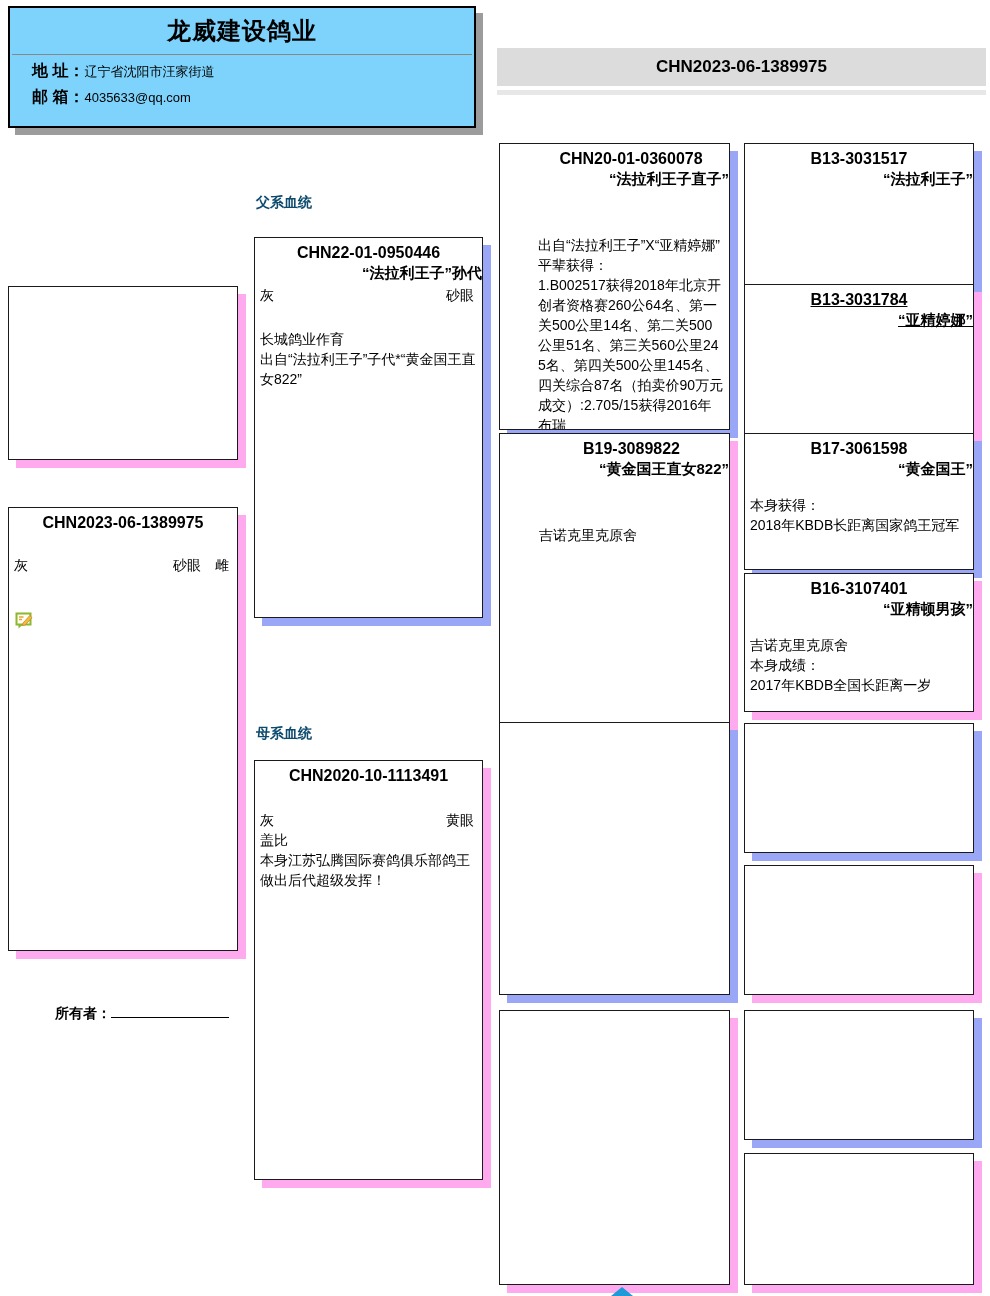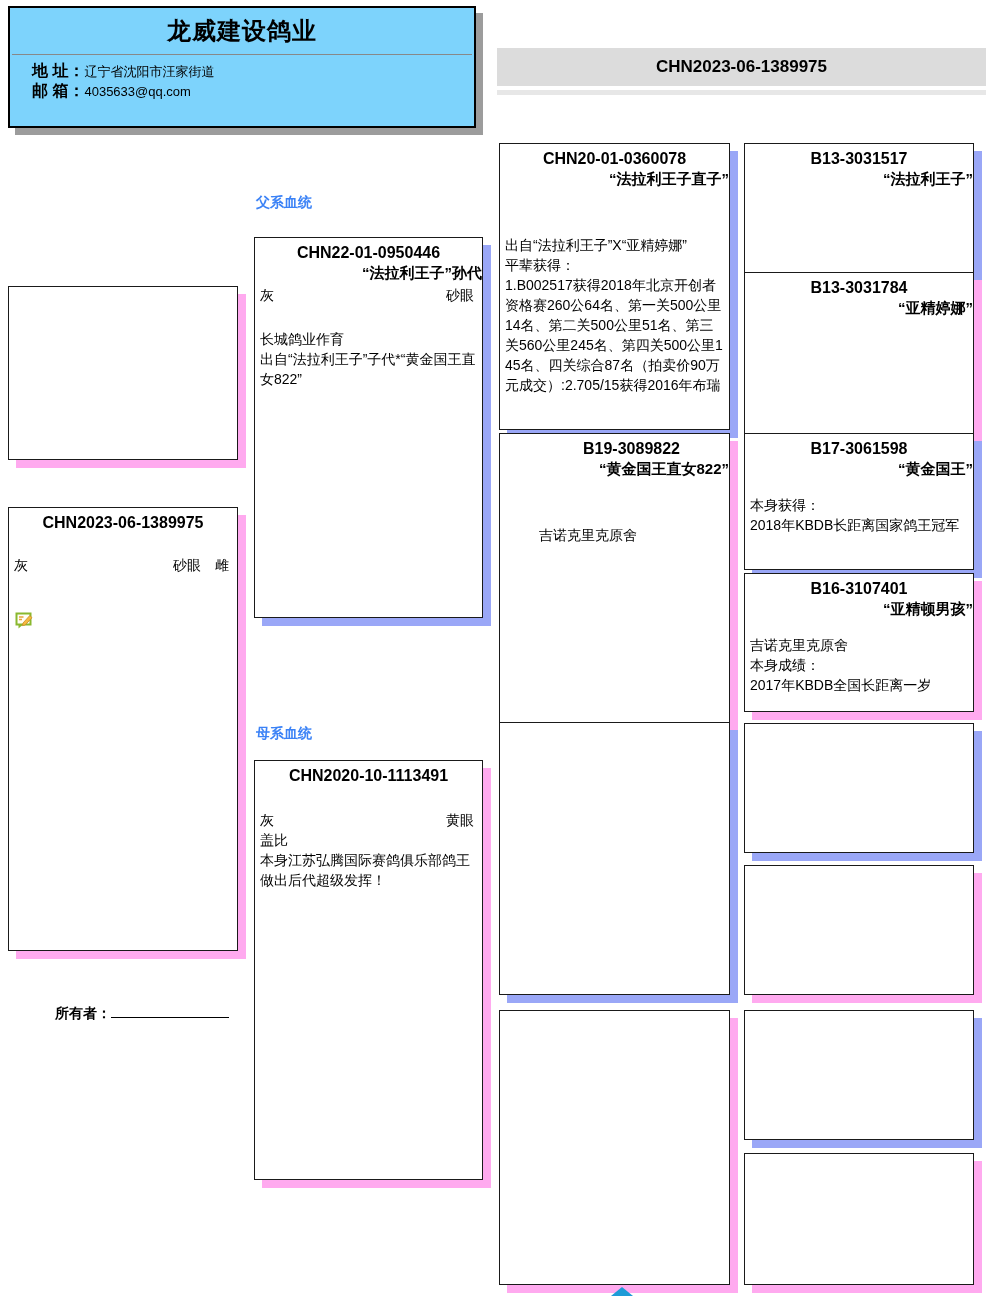--- a/index.html
+++ b/index.html
@@ -4,31 +4,31 @@
 <style>
   html,body{margin:0;padding:0;background:#fff;}
   body{font-family:"Liberation Sans","DejaVu Sans",sans-serif;color:#000;}
   #page{position:relative;width:990px;height:1296px;background:#fff;overflow:hidden;}
 
   
   .loft-card{position:absolute;left:8px;top:6px;width:468px;height:122px;background:#7dd3fc;
              border:2px solid #000;box-shadow:7px 7px 0 #9c9c9c;box-sizing:border-box;}
   .loft-title{text-align:center;font-size:24px;font-weight:bold;padding-top:7px;letter-spacing:1px;}
   .loft-rule{border:none;border-top:1px solid #888;margin:7px 2px 6px 2px;}
-  .loft-row{padding-left:22px;font-size:13px;line-height:19px;white-space:nowrap;}
+  .loft-row{padding-left:22px;font-size:13px;line-height:19px;white-space:nowrap;margin-top:6px;}
   .loft-label{font-weight:bold;font-size:16px;}
   .loft-contact{margin-left:34px;}
 
   
   .banner{position:absolute;left:497px;top:48px;width:489px;height:38px;background:#dcdcdc;
           text-align:center;font-weight:bold;font-size:17px;line-height:38px;}
   .banner-underline{position:absolute;left:497px;top:90px;width:489px;height:5px;background:#e7e7e7;}
 
   
-  .sect-label{position:absolute;font-size:14px;font-weight:bold;color:#3b82f6;}
+  .sect-label{position:absolute;font-size:14px;font-weight:bold;color:#0c4a6e;}
 
   
   .pbox{position:absolute;background:#fff;border:1px solid #1a1a1a;box-sizing:border-box;overflow:hidden;}
   .male{box-shadow:8px 8px 0 #9aa7f7;}
   .female{box-shadow:8px 8px 0 #ffaaef;}
   .ring{font-weight:bold;font-size:16px;text-align:center;line-height:20px;margin-top:5px;}
   .pname{font-weight:bold;font-size:15px;text-align:right;line-height:20px;}
   .eyerow{display:flex;justify-content:space-between;font-size:14px;line-height:20px;
           padding:0 8px 0 5px;margin-top:2px;}
   .eyerow .sex{margin-left:14px;}
@@ -123,21 +123,21 @@
     <div class="ring">CHN2020-10-1113491</div>
     <div class="eyerow" style="margin-top:24px;">
       <span>灰</span>
       <span>黄眼</span>
     </div>
     <div class="pbody">盖比
 本身江苏弘腾国际赛鸽俱乐部鸽王
 做出后代超级发挥！</div>
   </div>
 
-  <div class="pbox male" style="left:499px;top:143px;width:231px;height:287px;">
+  <div class="pbox male" style="left:499px;top:143px;width:231px;height:287px;padding-left:33px;">
     <span class="bucket">
   <svg width="18" height="16" viewBox="0 0 18 16">
     <path d="M2.5 9 L7.5 14 L14 8.5 L9 3 Z" fill="#ececec" stroke="#666" stroke-width="1"></path>
     <path d="M9 3 L14 8.5" stroke="#aaa" stroke-width="1" fill="none"></path>
     <path d="M1 10.5 L4.5 14.5" stroke="#666" stroke-width="1" fill="none"></path>
     <path d="M12 1.5 l5.5 3.5 -5 2.5 z" fill="#1a1a1a"></path>
   </svg>
 </span>
     <div class="ring">CHN20-01-0360078</div>
     <div class="pname">“法拉利王子直子”</div>
@@ -194,21 +194,21 @@
     <path d="M2.5 9 L7.5 14 L14 8.5 L9 3 Z" fill="#ececec" stroke="#666" stroke-width="1"></path>
     <path d="M9 3 L14 8.5" stroke="#aaa" stroke-width="1" fill="none"></path>
     <path d="M1 10.5 L4.5 14.5" stroke="#666" stroke-width="1" fill="none"></path>
     <path d="M12 1.5 l5.5 3.5 -5 2.5 z" fill="#1a1a1a"></path>
   </svg>
 </span>
     <div class="ring">B13-3031517</div>
     <div class="pname">“法拉利王子”</div>
   </div>
 
-  <div class="pbox female" style="left:744px;top:272px;width:230px;height:180px;">
+  <div class="pbox female" style="left:744px;top:284px;width:230px;height:180px;text-decoration:underline;">
     <span class="bucket">
   <svg width="18" height="16" viewBox="0 0 18 16">
     <path d="M2.5 9 L7.5 14 L14 8.5 L9 3 Z" fill="#ececec" stroke="#666" stroke-width="1"></path>
     <path d="M9 3 L14 8.5" stroke="#aaa" stroke-width="1" fill="none"></path>
     <path d="M1 10.5 L4.5 14.5" stroke="#666" stroke-width="1" fill="none"></path>
     <path d="M12 1.5 l5.5 3.5 -5 2.5 z" fill="#1a1a1a"></path>
   </svg>
 </span>
     <div class="ring">B13-3031784</div>
     <div class="pname">“亚精婷娜”</div>

